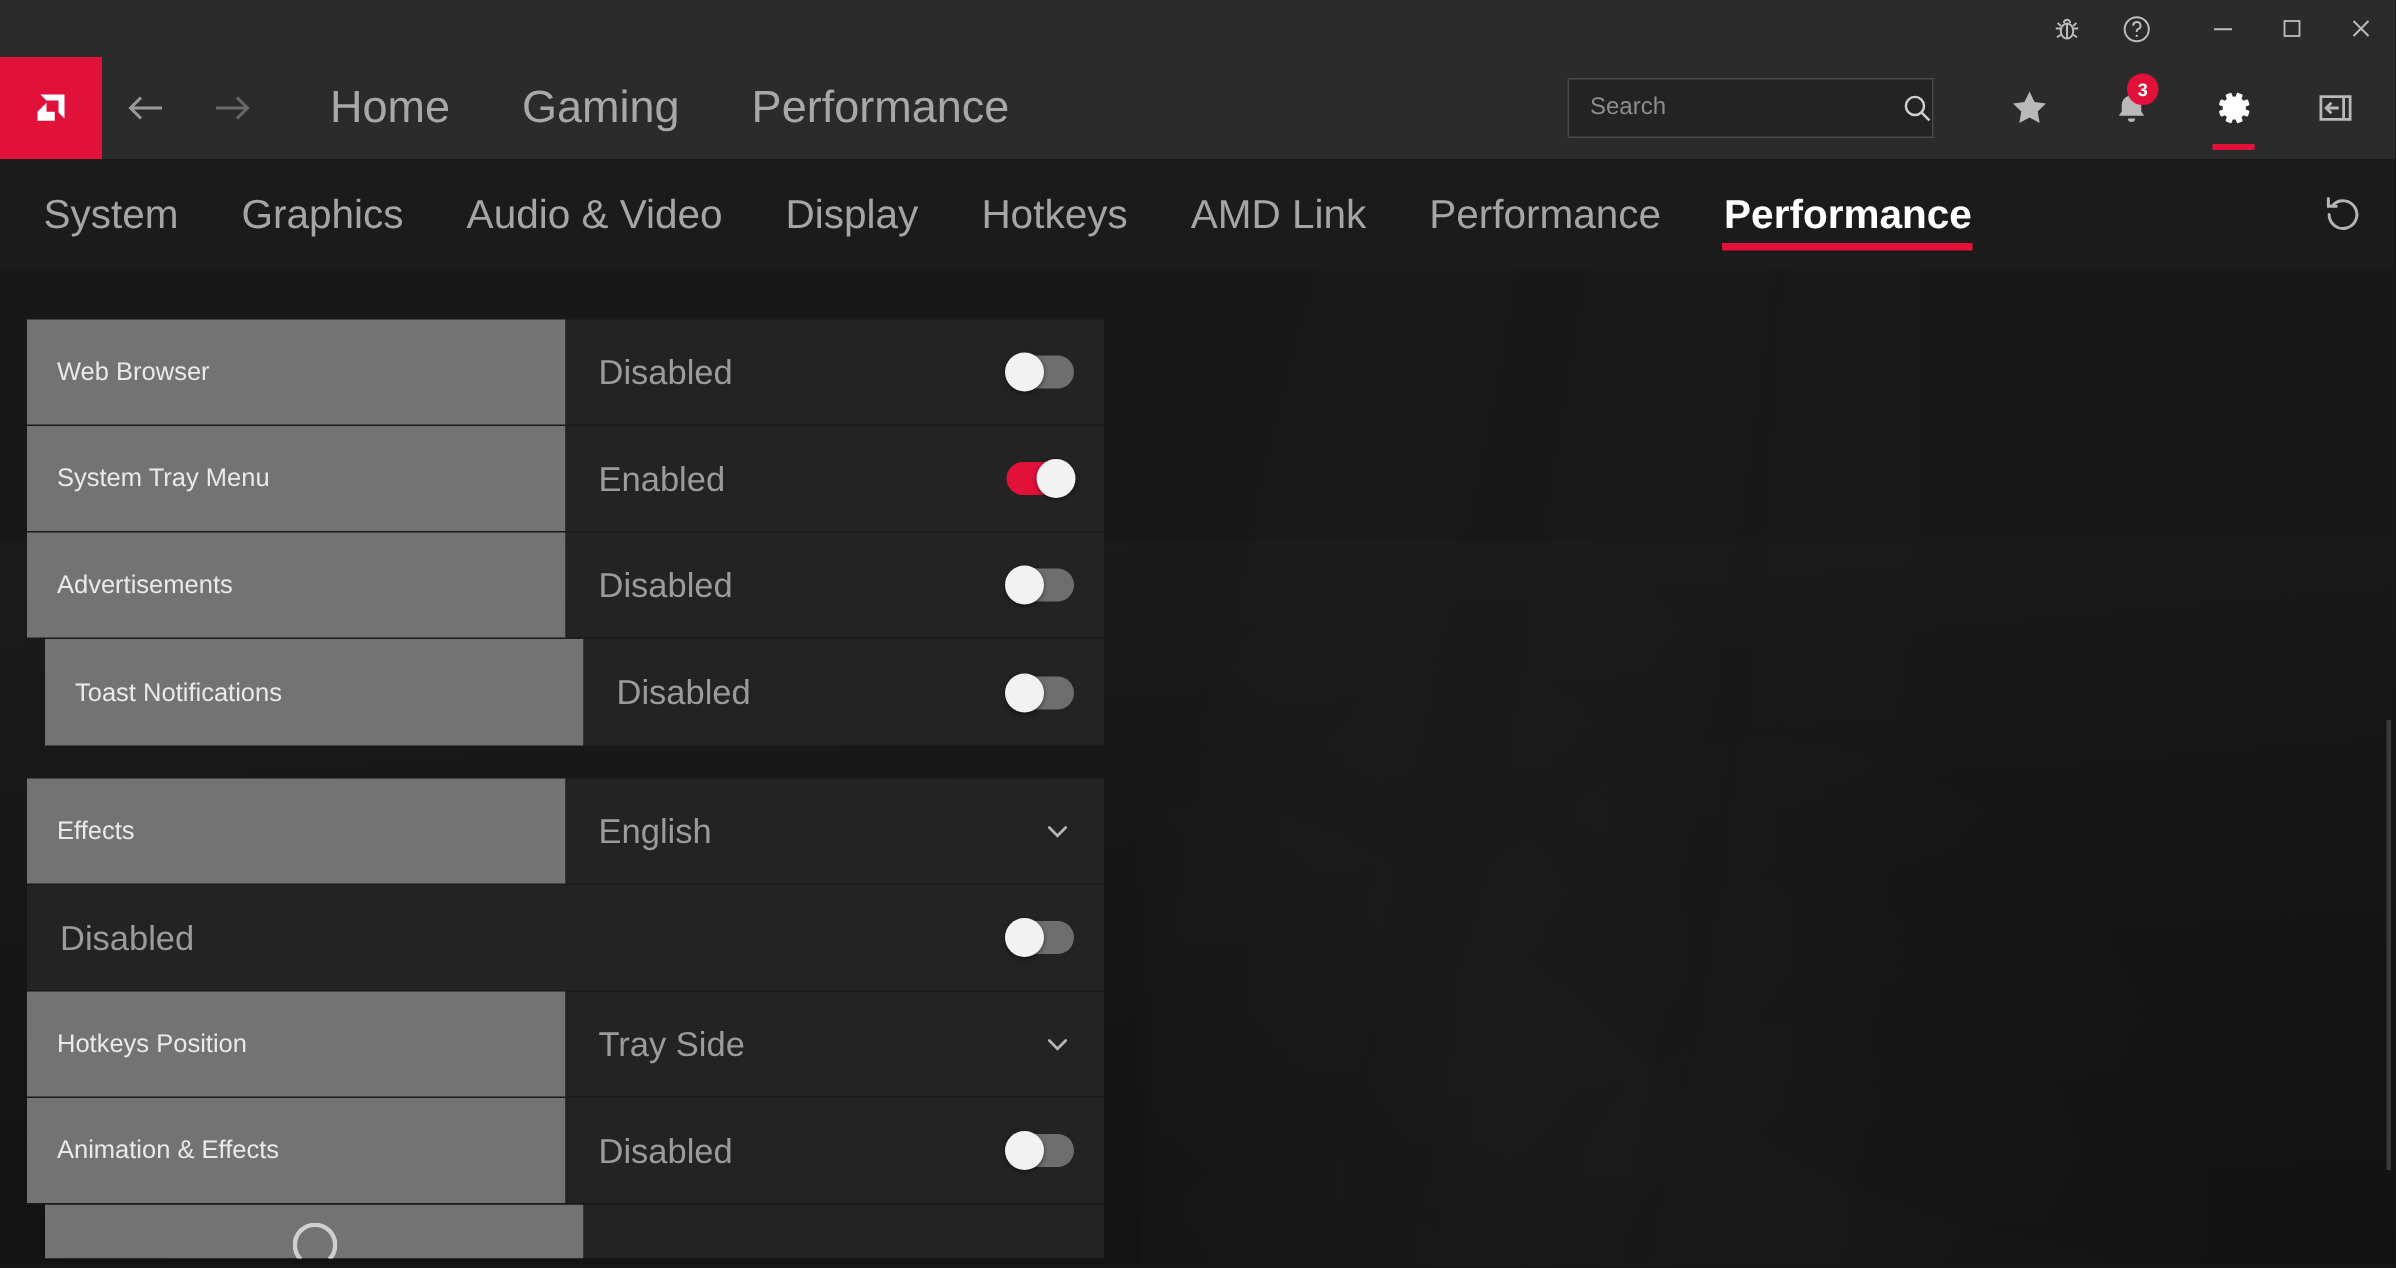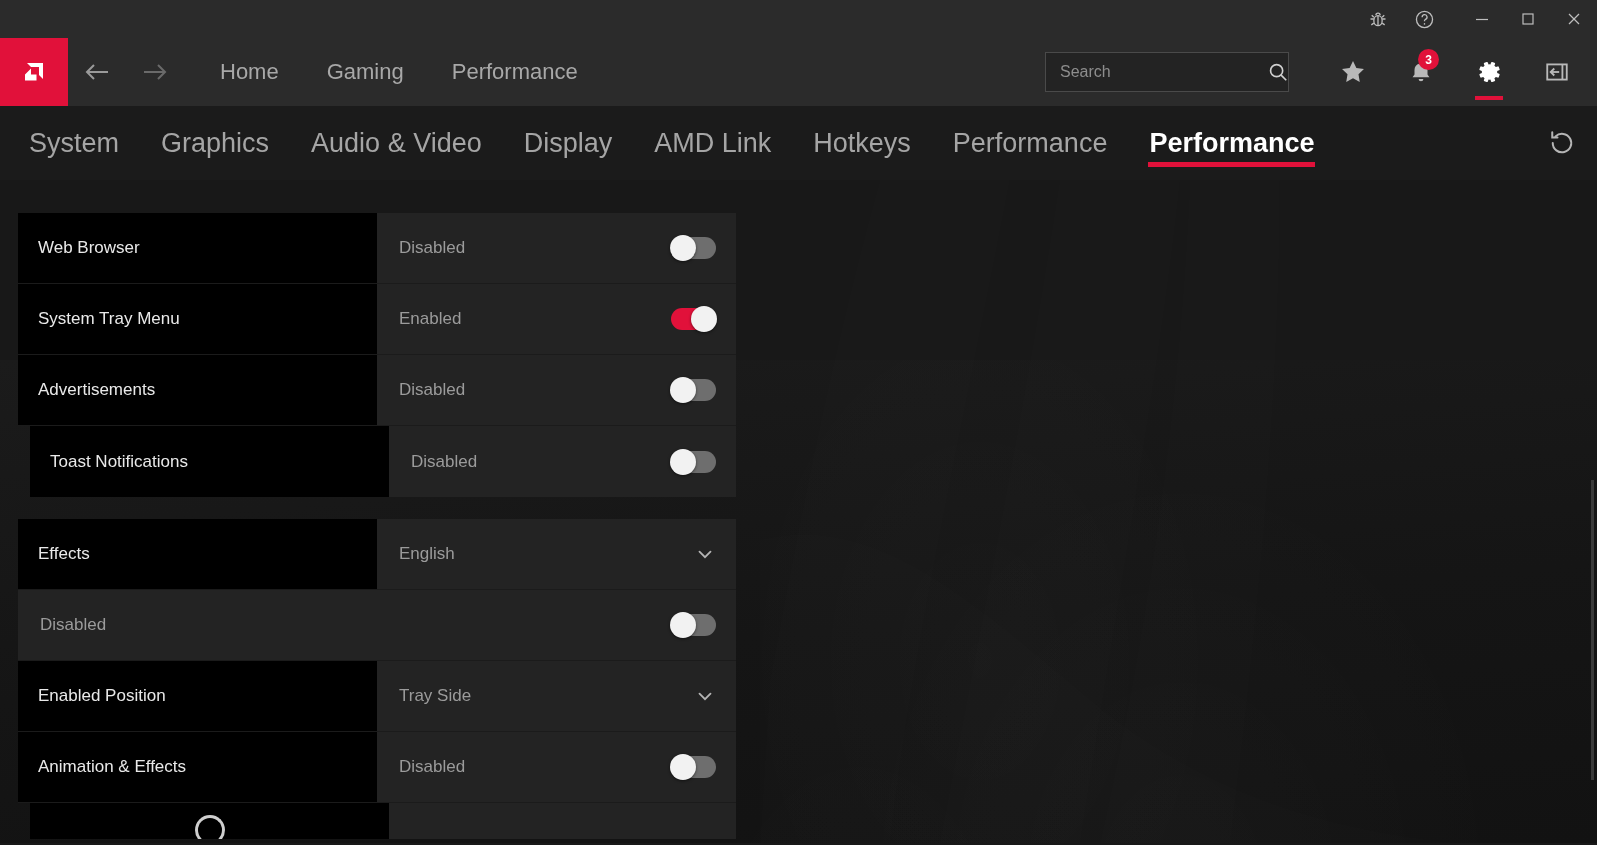--- a/index.html
+++ b/index.html
@@ -90,21 +90,21 @@
     cursor: default;
   }
   .nav-arrow.fwd { color: #6a6a6a; }
   .nav-links {
     display: flex;
     align-items: center;
     margin-left: 12px;
     gap: 0px;
   }
   .nav-link {
-    font-size: 22px;
+    font-size: 30px;
     color: #a8a8a8;
     padding: 0 24px;
     line-height: 68px;
     cursor: default;
     white-space: nowrap;
   }
 
   .nav-right {
     margin-left: auto;
     display: flex;
@@ -226,34 +226,34 @@
   }
   .card { margin-bottom: 22px; }
   .row {
     display: flex;
     height: 71px;
     border-bottom: 1px solid #1b1b1b;
   }
   .card .row:last-child { border-bottom: none; padding-left: 12px; }
   .row-label {
     width: 359px;
-    background: #000000;
+    background: #737373;
     display: flex;
     align-items: center;
     padding-left: 20px;
     font-size: 17px;
     color: #e9e9e9;
   }
   .row-value {
     flex: 1;
     background: #232323;
     display: flex;
     align-items: center;
     padding: 0 20px 0 22px;
-    font-size: 17px;
+    font-size: 23px;
     color: #9b9b9b;
   }
   .row-value .vtext { flex: 1; }
 
   
   .toggle {
     width: 45px;
     height: 22px;
     border-radius: 11px;
     background: #6e6e6e;
@@ -409,22 +409,22 @@
       </div>
 
     </div>
   </div>
 
   <div class="tabbar">
     <div class="tab">System</div>
     <div class="tab">Graphics</div>
     <div class="tab">Audio &amp; Video</div>
     <div class="tab">Display</div>
+    <div class="tab">Hotkeys</div>
     <div class="tab">AMD Link</div>
-    <div class="tab">Hotkeys</div>
     <div class="tab">Performance</div>
     <div class="tab active">Performance</div>
 
     <div class="tab-reset">
       <svg width="30" height="30" viewBox="0 0 24 24" fill="none" stroke="currentColor" stroke-width="1.6" stroke-linecap="round">
         <path d="M4.6 12a7.4 7.4 0 1 0 2.2-5.2"></path>
         <polyline points="4.2,3.4 4.2,7.6 8.4,7.6"></polyline>
       </svg>
     </div>
   </div>
@@ -506,21 +506,21 @@
         <div class="row">
           <div class="row-value">
             <span class="vtext">Disabled</span>
             <span class="toggle">
                 <span class="knob"></span>
               </span>
           </div>
         </div>
 
         <div class="row">
-          <div class="row-label">Enabled Position</div>
+          <div class="row-label">Hotkeys Position</div>
           <div class="row-value">
             <span class="vtext">Tray Side</span>
             <span class="chevron">
               <svg width="22" height="22" viewBox="0 0 24 24" fill="none" stroke="currentColor" stroke-width="2" stroke-linecap="round">
                 <polyline points="6,9.5 12,15.5 18,9.5"></polyline>
               </svg>
             </span>
           </div>
         </div>
 

